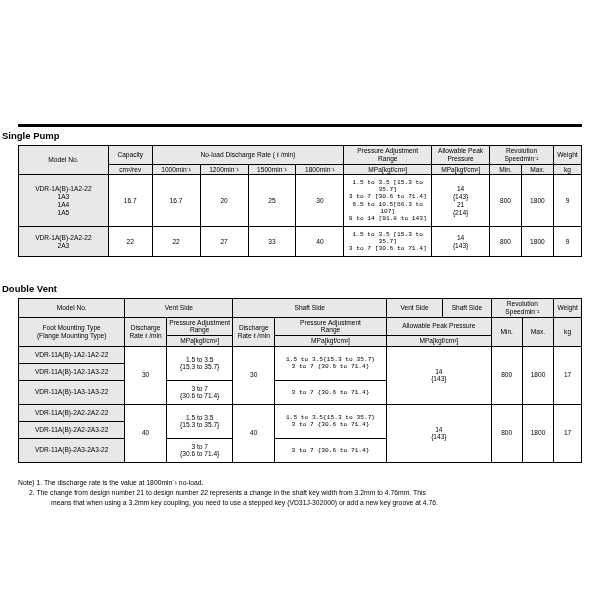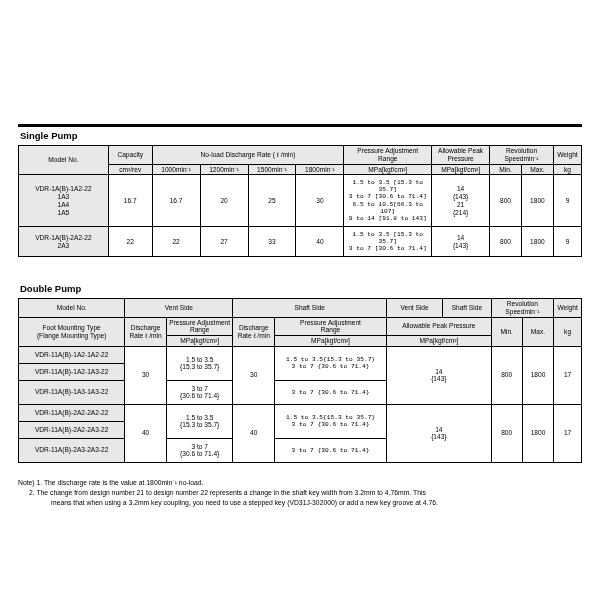--- a/index.html
+++ b/index.html
@@ -23,21 +23,21 @@
     font-weight:bold;
     letter-spacing:.3px;
     display:inline-block;
     background:#fff;
   }
   .spec-rule{
     position:absolute;left:18px;top:124px;width:564px;height:3px;background:#000;
   }
 
   .sect-label{
-    position:absolute;left:20px;font-size:9.5px;font-weight:bold;
+    position:absolute;left:2px;font-size:9.5px;font-weight:bold;
   }
   #single-label{top:130px;}
   #double-label{top:283px;}
 
   
   table.spec{
     position:absolute;
     border-collapse:collapse;
     font-size:6.6px;
     line-height:1.18;
@@ -155,21 +155,21 @@
 3   to 7    [30.6 to 71.4]</td>
       <td class="mono-cell">14
 {143}</td>
       <td>800</td>
       <td>1800</td>
       <td>9</td>
     </tr>
   </tbody>
     </table>
 
-  <div class="sect-label" id="double-label">Double Pump</div>
+  <div class="sect-label" id="double-label">Double Vent</div>
 
   <table class="spec" id="double">
     <colgroup>
       <col style="width:108px">
       <col style="width:42px">
         <col style="width:68px">
       <col style="width:42px">
         <col style="width:116px">
       <col style="width:58px">
         <col style="width:50px">

